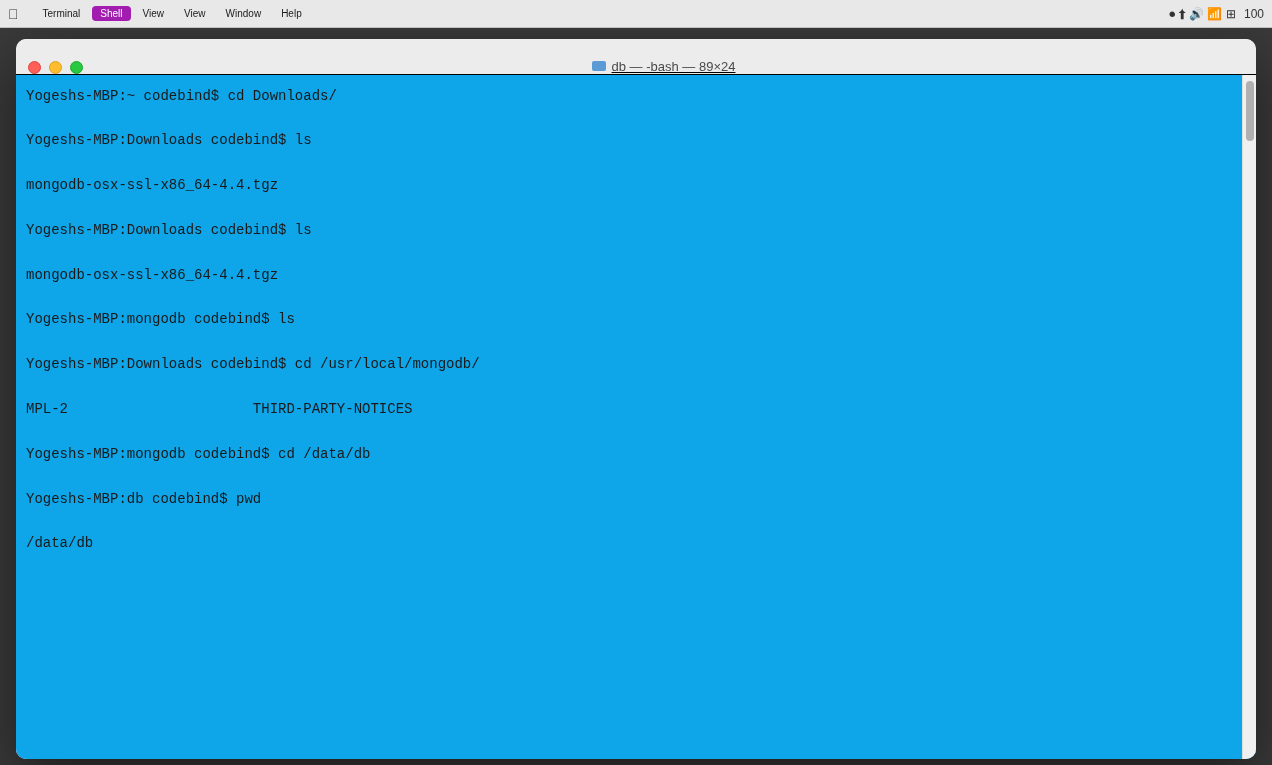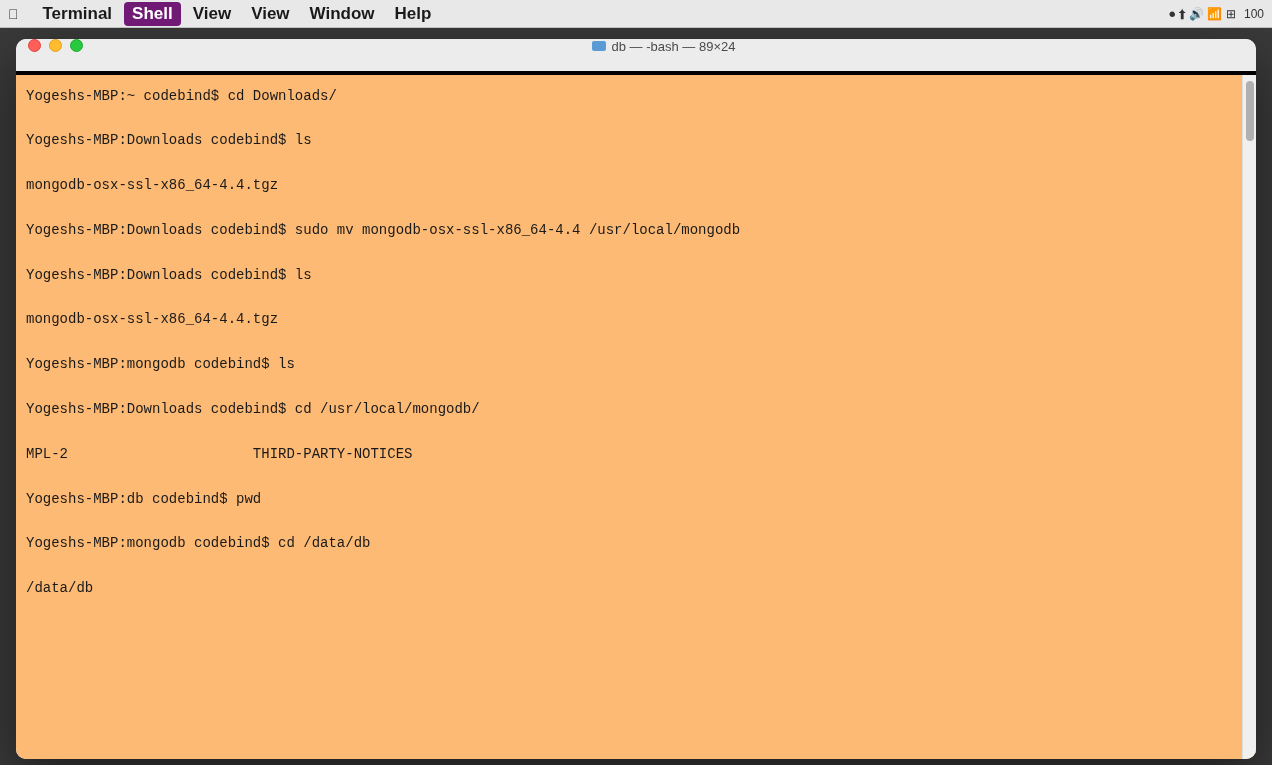--- a/index.html
+++ b/index.html
@@ -43,30 +43,30 @@
       color: #333;
     }
 
     .menu-items {
       display: flex;
       gap: 4px;
       align-items: center;
     }
 
     .menu-item {
-      font-size: 17px;
+      font-size: 10px;
       color: #1a1a1a;
       padding: 2px 8px;
       border-radius: 4px;
       cursor: pointer;
-      font-weight: 700;
+      font-weight: 400;
     }
 
     .menu-item.active {
-      background: #701a75;
+      background: #a21caf;
       color: white;
     }
 
     .menu-right {
       margin-left: auto;
       display: flex;
       align-items: center;
       gap: 8px;
       font-size: 12px;
       color: #333;
@@ -83,26 +83,27 @@
       display: flex;
       flex-direction: column;
       overflow: hidden;
       position: relative;
     }
 
     
     .title-bar {
       height: 36px;
       background: #ececec;
-      border-bottom: 4px solid #000000;
-      display: flex;
-      align-items: flex-start;
+      border-bottom: 1px solid #000000;
+      display: flex;
+      align-items: flex-end;
       padding: 0 12px;
       flex-shrink: 0;
       border-radius: 10px 10px 0 0;
+      text-decoration: underline;
     }
 
     .traffic-lights {
       display: flex;
       gap: 8px;
       align-items: center;
     }
 
     .traffic-light {
       width: 13px;
@@ -151,21 +152,21 @@
       width: 8px;
       height: 60px;
       background: #b0b0b0;
       border-radius: 4px;
       margin-top: 4px;
     }
 
     
     .terminal-content {
       flex: 1;
-      background: #fdba74;
+      background: #0ea5e9;
       padding: 10px 16px 10px 10px;
       font-family: 'Menlo', 'Monaco', 'Courier New', monospace;
       font-size: 14px;
       line-height: 1.6;
       color: #1a1a1a;
       overflow: hidden;
       white-space: pre;
     }
 
     .terminal-line {
@@ -211,28 +212,27 @@
       </div>
     </div>
 
     <div class="scrollbar-area">
       <div class="scrollbar-thumb"></div>
     </div>
 
     <div class="terminal-content" id="terminal-output"><span class="terminal-line">Yogeshs-MBP:~ codebind$ cd Downloads/</span>
 <span class="terminal-line">Yogeshs-MBP:Downloads codebind$ ls</span>
 <span class="terminal-line">mongodb-osx-ssl-x86_64-4.4.tgz</span>
-<span class="terminal-line">Yogeshs-MBP:Downloads codebind$ sudo mv mongodb-osx-ssl-x86_64-4.4 /usr/local/mongodb</span>
 <span class="terminal-line">Yogeshs-MBP:Downloads codebind$ ls</span>
 <span class="terminal-line">mongodb-osx-ssl-x86_64-4.4.tgz</span>
 <span class="terminal-line">Yogeshs-MBP:mongodb codebind$ ls</span>
 <span class="terminal-line">Yogeshs-MBP:Downloads codebind$ cd /usr/local/mongodb/</span>
 <span class="terminal-line">MPL-2                      THIRD-PARTY-NOTICES</span>
+<span class="terminal-line">Yogeshs-MBP:mongodb codebind$ cd /data/db</span>
 <span class="terminal-line">Yogeshs-MBP:db codebind$ pwd</span>
-<span class="terminal-line">Yogeshs-MBP:mongodb codebind$ cd /data/db</span>
 <span class="terminal-line">/data/db</span>
 
 
 
 
 </div>
   </div>
 </div>
 
 </body></html>

